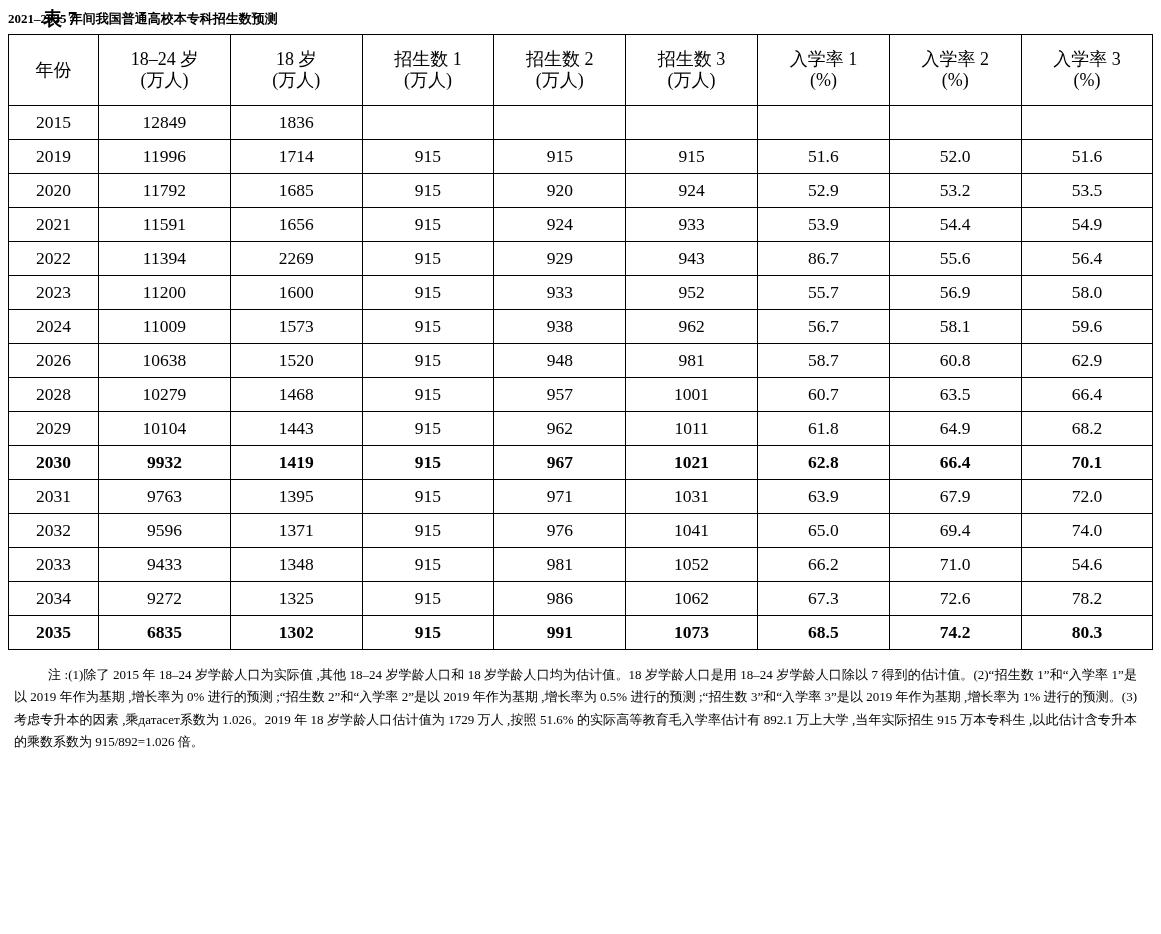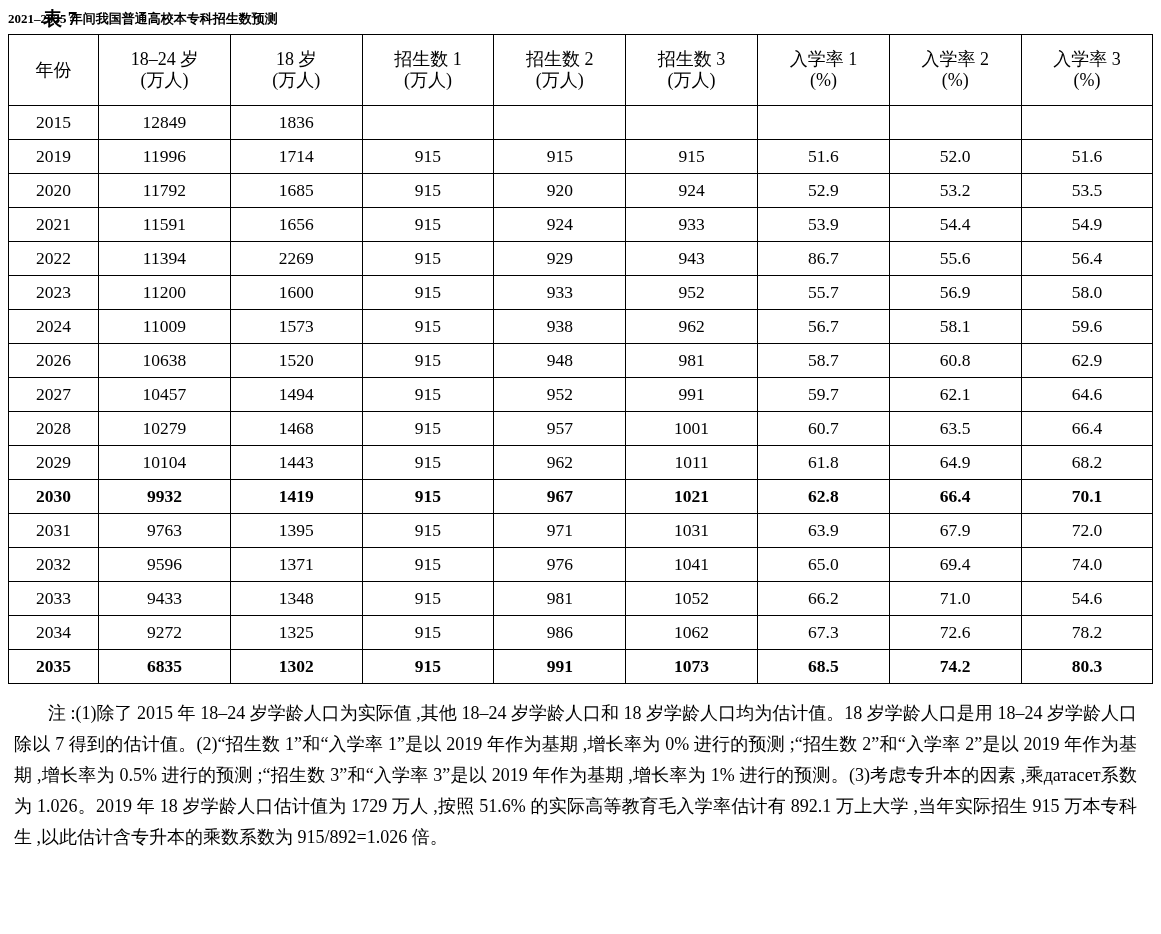--- a/index.html
+++ b/index.html
@@ -64,21 +64,21 @@
     font-size: 18px;
   }
   .hdr-l1 { display: block; }
   .hdr-l2 { display: block; }
   col.c-year  { width: 90px; }
   col.c-data  { width: 131.8px; }
   tr.em td { font-weight: bold; }
   
   .notes {
     margin: 14px 16px 0 6px;
-    font-size: 18px;
+    font-size: 13px;
     line-height: 1.72;
     text-align: justify;
     text-justify: inter-ideograph;
   }
   .notes p { margin: 0; }
   .notes .indent { text-indent: 34px; }
 </style>
 </head>
 <body>
 
@@ -224,31 +224,20 @@
           <td>10638</td>
           <td>1520</td>
           <td>915</td>
           <td>948</td>
           <td>981</td>
           <td>58.7</td>
           <td>60.8</td>
           <td>62.9</td>
         </tr>
         <tr>
-          <td>2027</td>
-          <td>10457</td>
-          <td>1494</td>
-          <td>915</td>
-          <td>952</td>
-          <td>991</td>
-          <td>59.7</td>
-          <td>62.1</td>
-          <td>64.6</td>
-        </tr>
-        <tr>
           <td>2028</td>
           <td>10279</td>
           <td>1468</td>
           <td>915</td>
           <td>957</td>
           <td>1001</td>
           <td>60.7</td>
           <td>63.5</td>
           <td>66.4</td>
         </tr>

